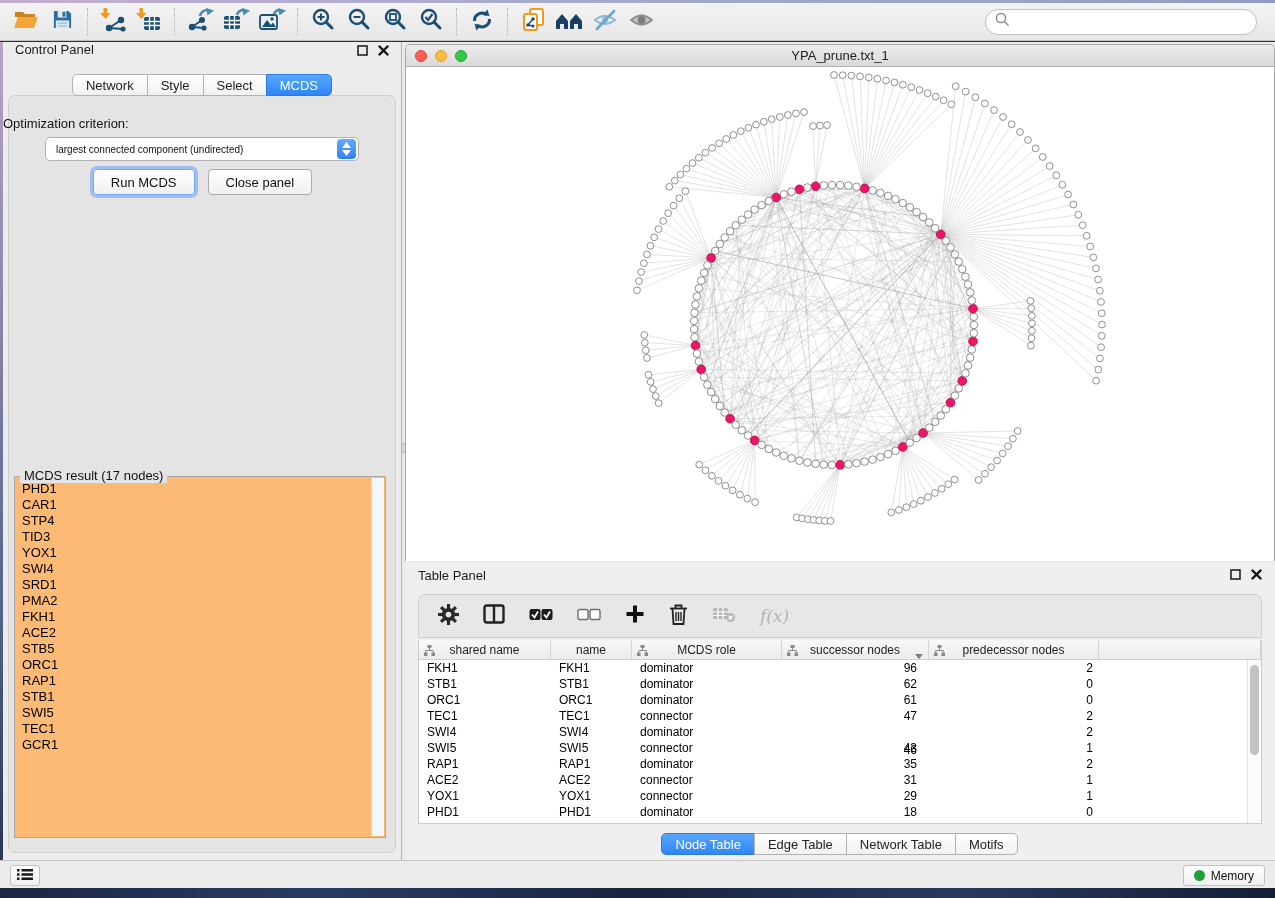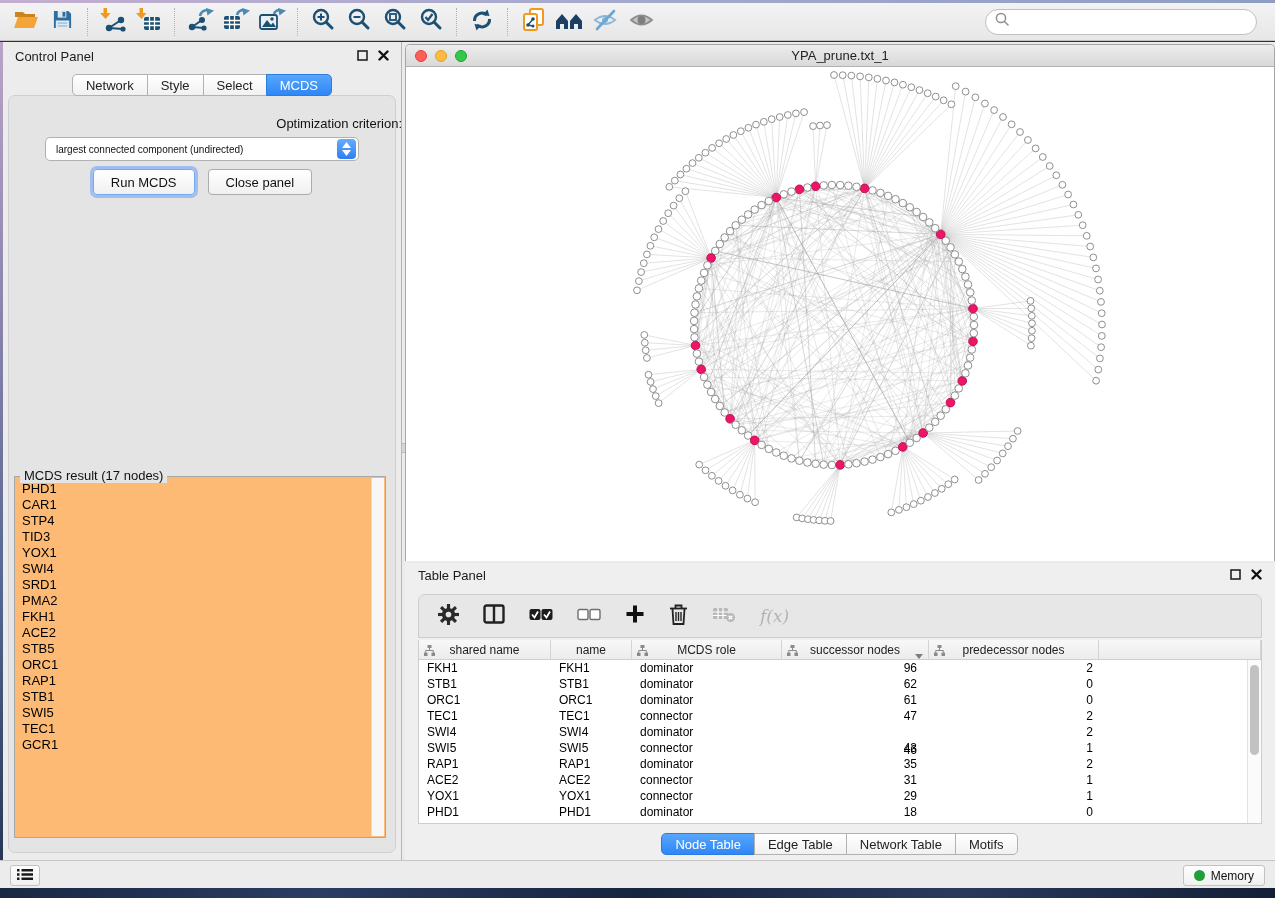--- a/index.html
+++ b/index.html
@@ -19,32 +19,32 @@
     background:linear-gradient(#f3f3f3,#e7e7e7); border-bottom:1px solid #c2c2c2;
     display:flex; align-items:center; padding-left:8px; }
   .tbtn { width:36px; height:32px; display:flex; align-items:center; justify-content:center; flex:0 0 auto; }
   .tsep { width:0; height:28px; border-left:1px dotted #b0b0b0; margin:0 7px; flex:0 0 auto; }
   .searchbox { margin-left:auto; margin-right:18px; width:272px; height:26px; background:#fff;
     border:1px solid #c0c0c0; border-radius:13px; display:flex; align-items:center; padding-left:9px; }
 
   
   .control-panel { position:absolute; left:3px; top:42px; width:399px; height:818px;
     background:#ececec; border-right:1px solid #b5b5b5; }
-  .cp-header { height:28px; display:flex; align-items:center; padding:0 12px; }
+  .cp-header { height:28px; display:flex; align-items:flex-start; padding:0 12px; }
   .panel-title { font-size:13px; color:#1c1c1c; }
   .win-icons { margin-left:auto; display:flex; align-items:center; gap:10px; }
   .cp-inner { position:absolute; left:5px; top:53px; width:388px; height:758px;
     background:#e4e4e4; border:1px solid #cfcfcf; border-radius:7px; }
   .cp-tabs { position:absolute; top:32px; left:0; width:399px; display:flex; justify-content:center; z-index:2; }
   .tab { height:22px; padding:0 13px; font-size:13px; display:flex; align-items:center;
     background:linear-gradient(#ffffff,#f1f1f1); border:1px solid #b2b2b2; margin-left:-1px; color:#222; }
   .tab:first-child { border-radius:5px 0 0 5px; }
   .tab:last-child { border-radius:0 5px 5px 0; }
   .tab.active { background:linear-gradient(#58a6fc,#2f86f6); border-color:#2b7ce0; color:#fff; }
-  .opt-label { position:absolute; top:74px; left:0; width:399px; text-align:right; font-size:13px; color:#111; }
+  .opt-label { position:absolute; top:74px; left:0; width:399px; text-align:left; font-size:13px; color:#111; }
   .opt-select { position:absolute; top:95px; left:42px; width:314px; height:24px; background:#fff;
     border:1px solid #b1b1b1; border-radius:5px; display:flex; align-items:center; font-size:10px; color:#111; }
   .opt-select .val { padding-left:10px; flex:1; white-space:nowrap; }
   .stepper { width:19px; height:20px; margin-right:2px; border-radius:4px;
     background:linear-gradient(#67acfd,#2d7ff2); display:flex; flex-direction:column; align-items:center; justify-content:center; gap:2px; }
   .cp-buttons { position:absolute; top:127px; left:0; width:399px; display:flex; justify-content:center; gap:13px; }
   .mac-btn { height:23px; padding:12px 17px; font-size:13px; color:#111; background:linear-gradient(#ffffff,#f0f0f0);
     border:1px solid #ababab; border-radius:4px; display:flex; align-items:center; }
   .mac-btn.focus { border-color:#74a9f0; box-shadow:0 0 0 3px rgba(90,150,250,.5); }
   .mcds-box { position:absolute; left:11px; top:434px; width:372px; height:362px;

